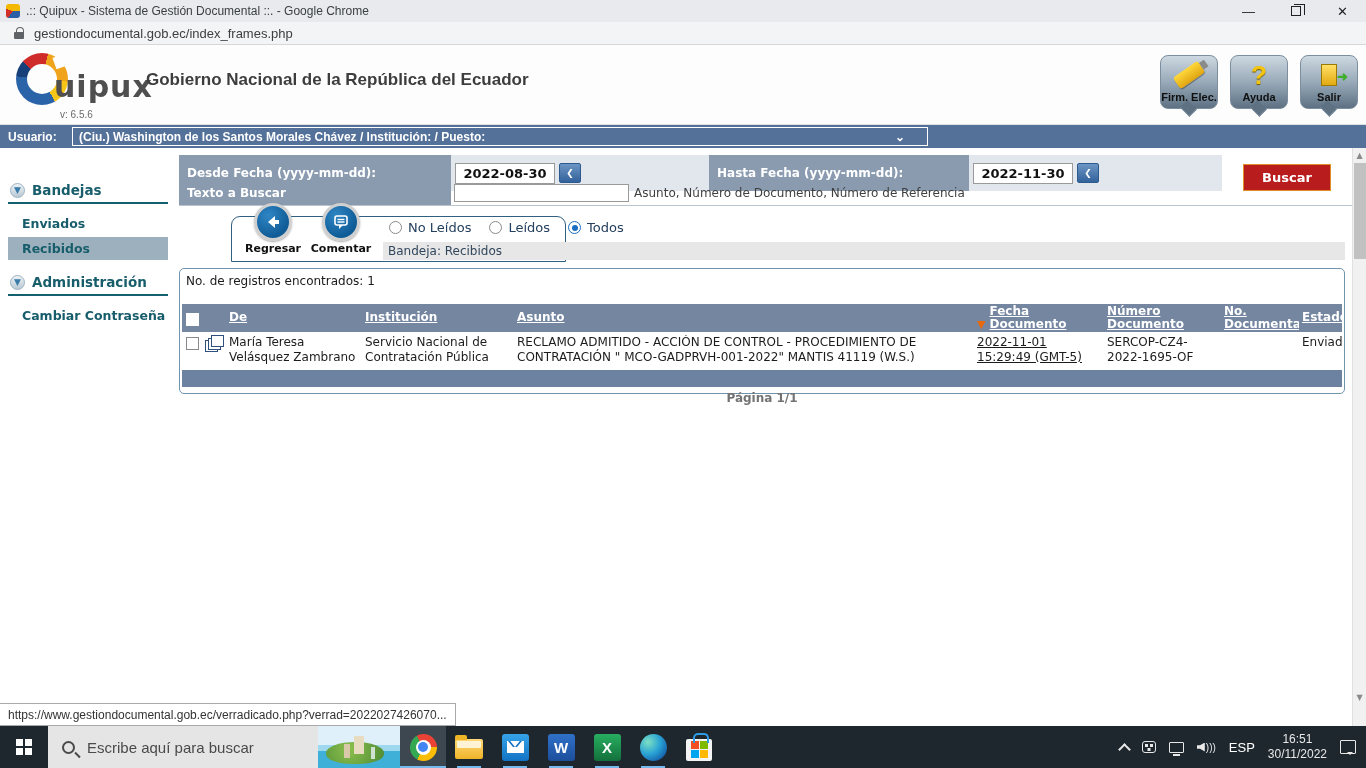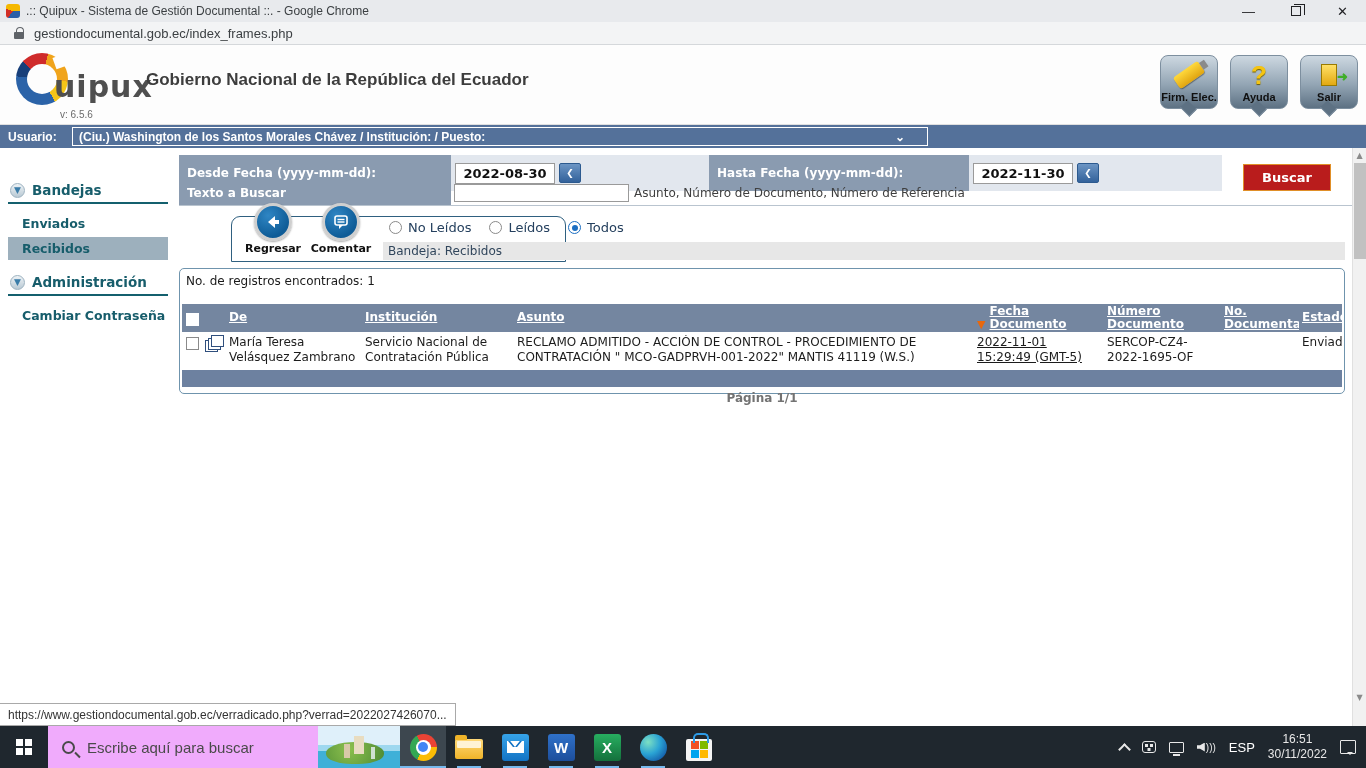--- a/index.html
+++ b/index.html
@@ -171,21 +171,21 @@
     border:1px solid #a9a9a9; border-left:none; display:flex; align-items:center; padding:0 8px;
     font-size:12px; color:#333; }
 
   
   .taskbar { position:absolute; left:0; top:726px; width:100%; height:42px; background:#1f272e;
     display:flex; align-items:stretch; color:#e8e8e8; }
   .tb-start { width:48px; display:flex; align-items:center; justify-content:center; cursor:pointer; }
   .win-logo { width:16px; height:16px; display:grid; grid-template-columns:7px 7px; grid-template-rows:7px 7px;
     gap:2px; }
   .win-logo span { background:#fff; }
-  .tb-search { width:352px; background:#f0abfc; display:flex; align-items:center; position:relative;
+  .tb-search { width:352px; background:#e5e5e5; display:flex; align-items:center; position:relative;
     cursor:text; }
   .mag-icon { width:13px; height:13px; border:2px solid #4a4a4a; border-radius:50%; margin-left:14px;
     position:relative; flex:none; }
   .mag-icon::after { content:""; position:absolute; left:10px; top:11px; width:7px; height:2px;
     background:#4a4a4a; transform:rotate(45deg); }
   .tb-search-text { font-size:15px; color:#4a4a4a; margin-left:12px; }
   .tb-scene { position:absolute; right:0; top:0; width:82px; height:42px; overflow:hidden;
     background:linear-gradient(#dff0fa 0 45%, #9ed8ef 45% 60%, #3fb0d8 60% 100%); }
   .tb-scene::before { content:""; position:absolute; left:8px; bottom:4px; width:58px; height:22px;
     border-radius:50% 50% 45% 45%; background:radial-gradient(circle at 40% 30%, #8cc04e, #4d8a33); }

